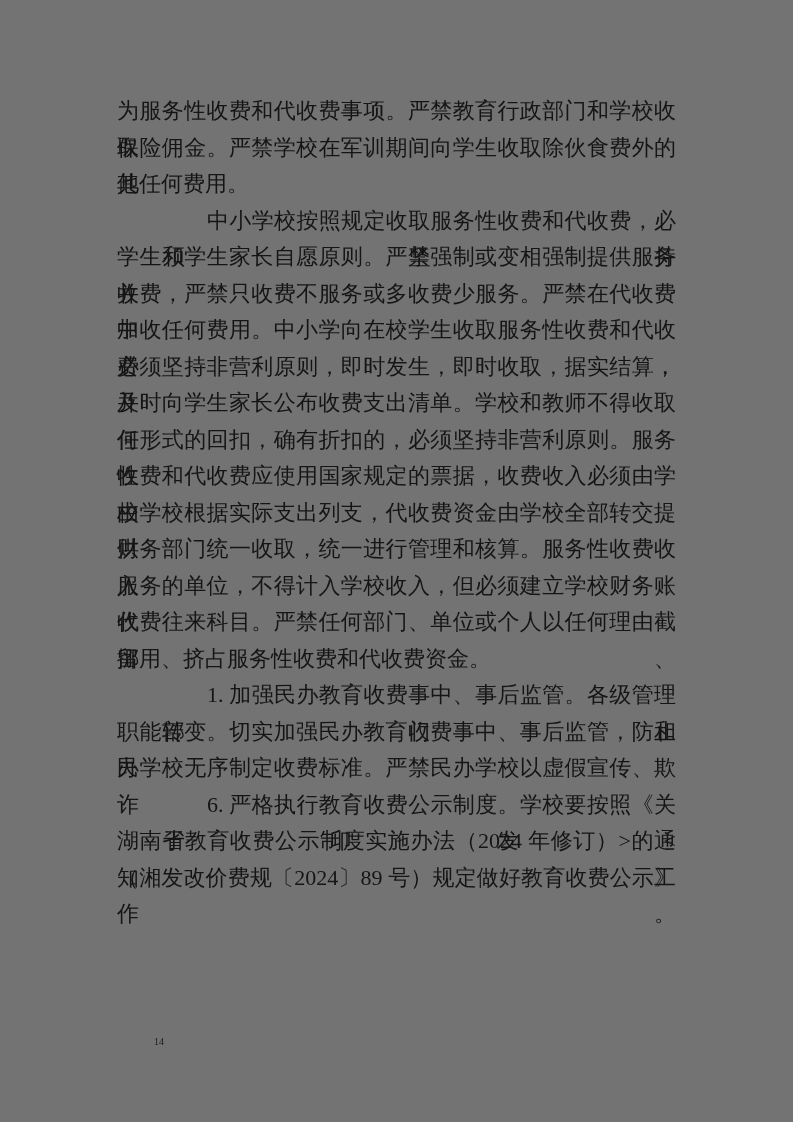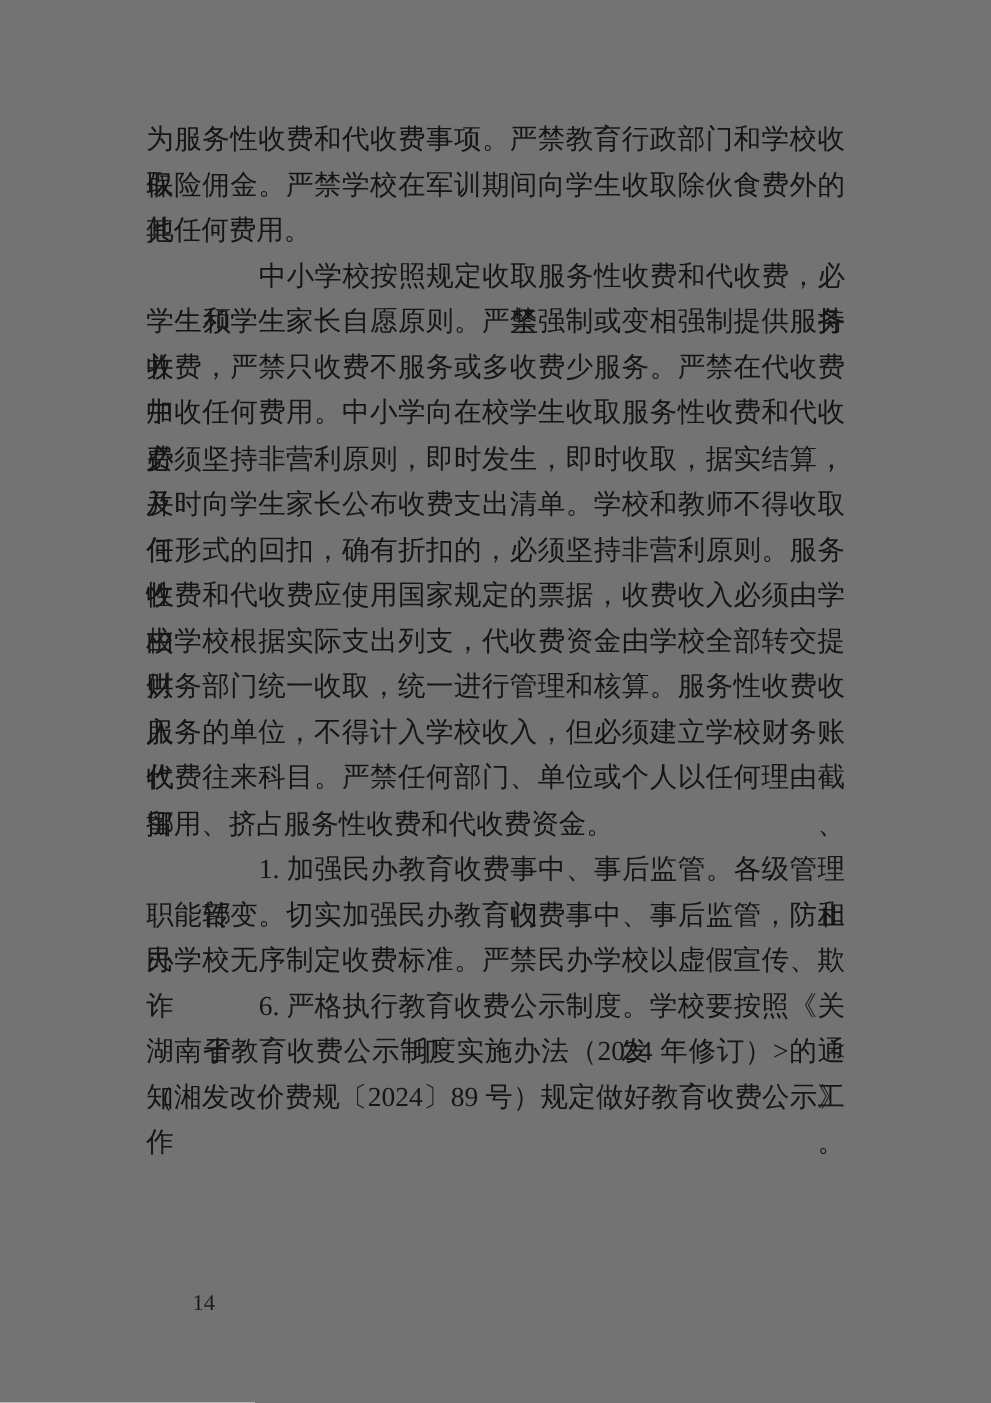--- a/index.html
+++ b/index.html
@@ -35,21 +35,21 @@
     text-align-last: justify;
   }
   .line.indent {
     text-indent: 44px;
     margin-left: 46px;
   }
   .page-number {
     position: absolute;
     left: 117px;
     top: 1033px;
-    font-size: 18px;
+    font-size: 10px;
     line-height: 18px;
     color: #1c1c1c;
     margin-left: 37px;
   }
 </style>
 </head>
 <body>
 
 <div class="page">
   <div class="textblock">

